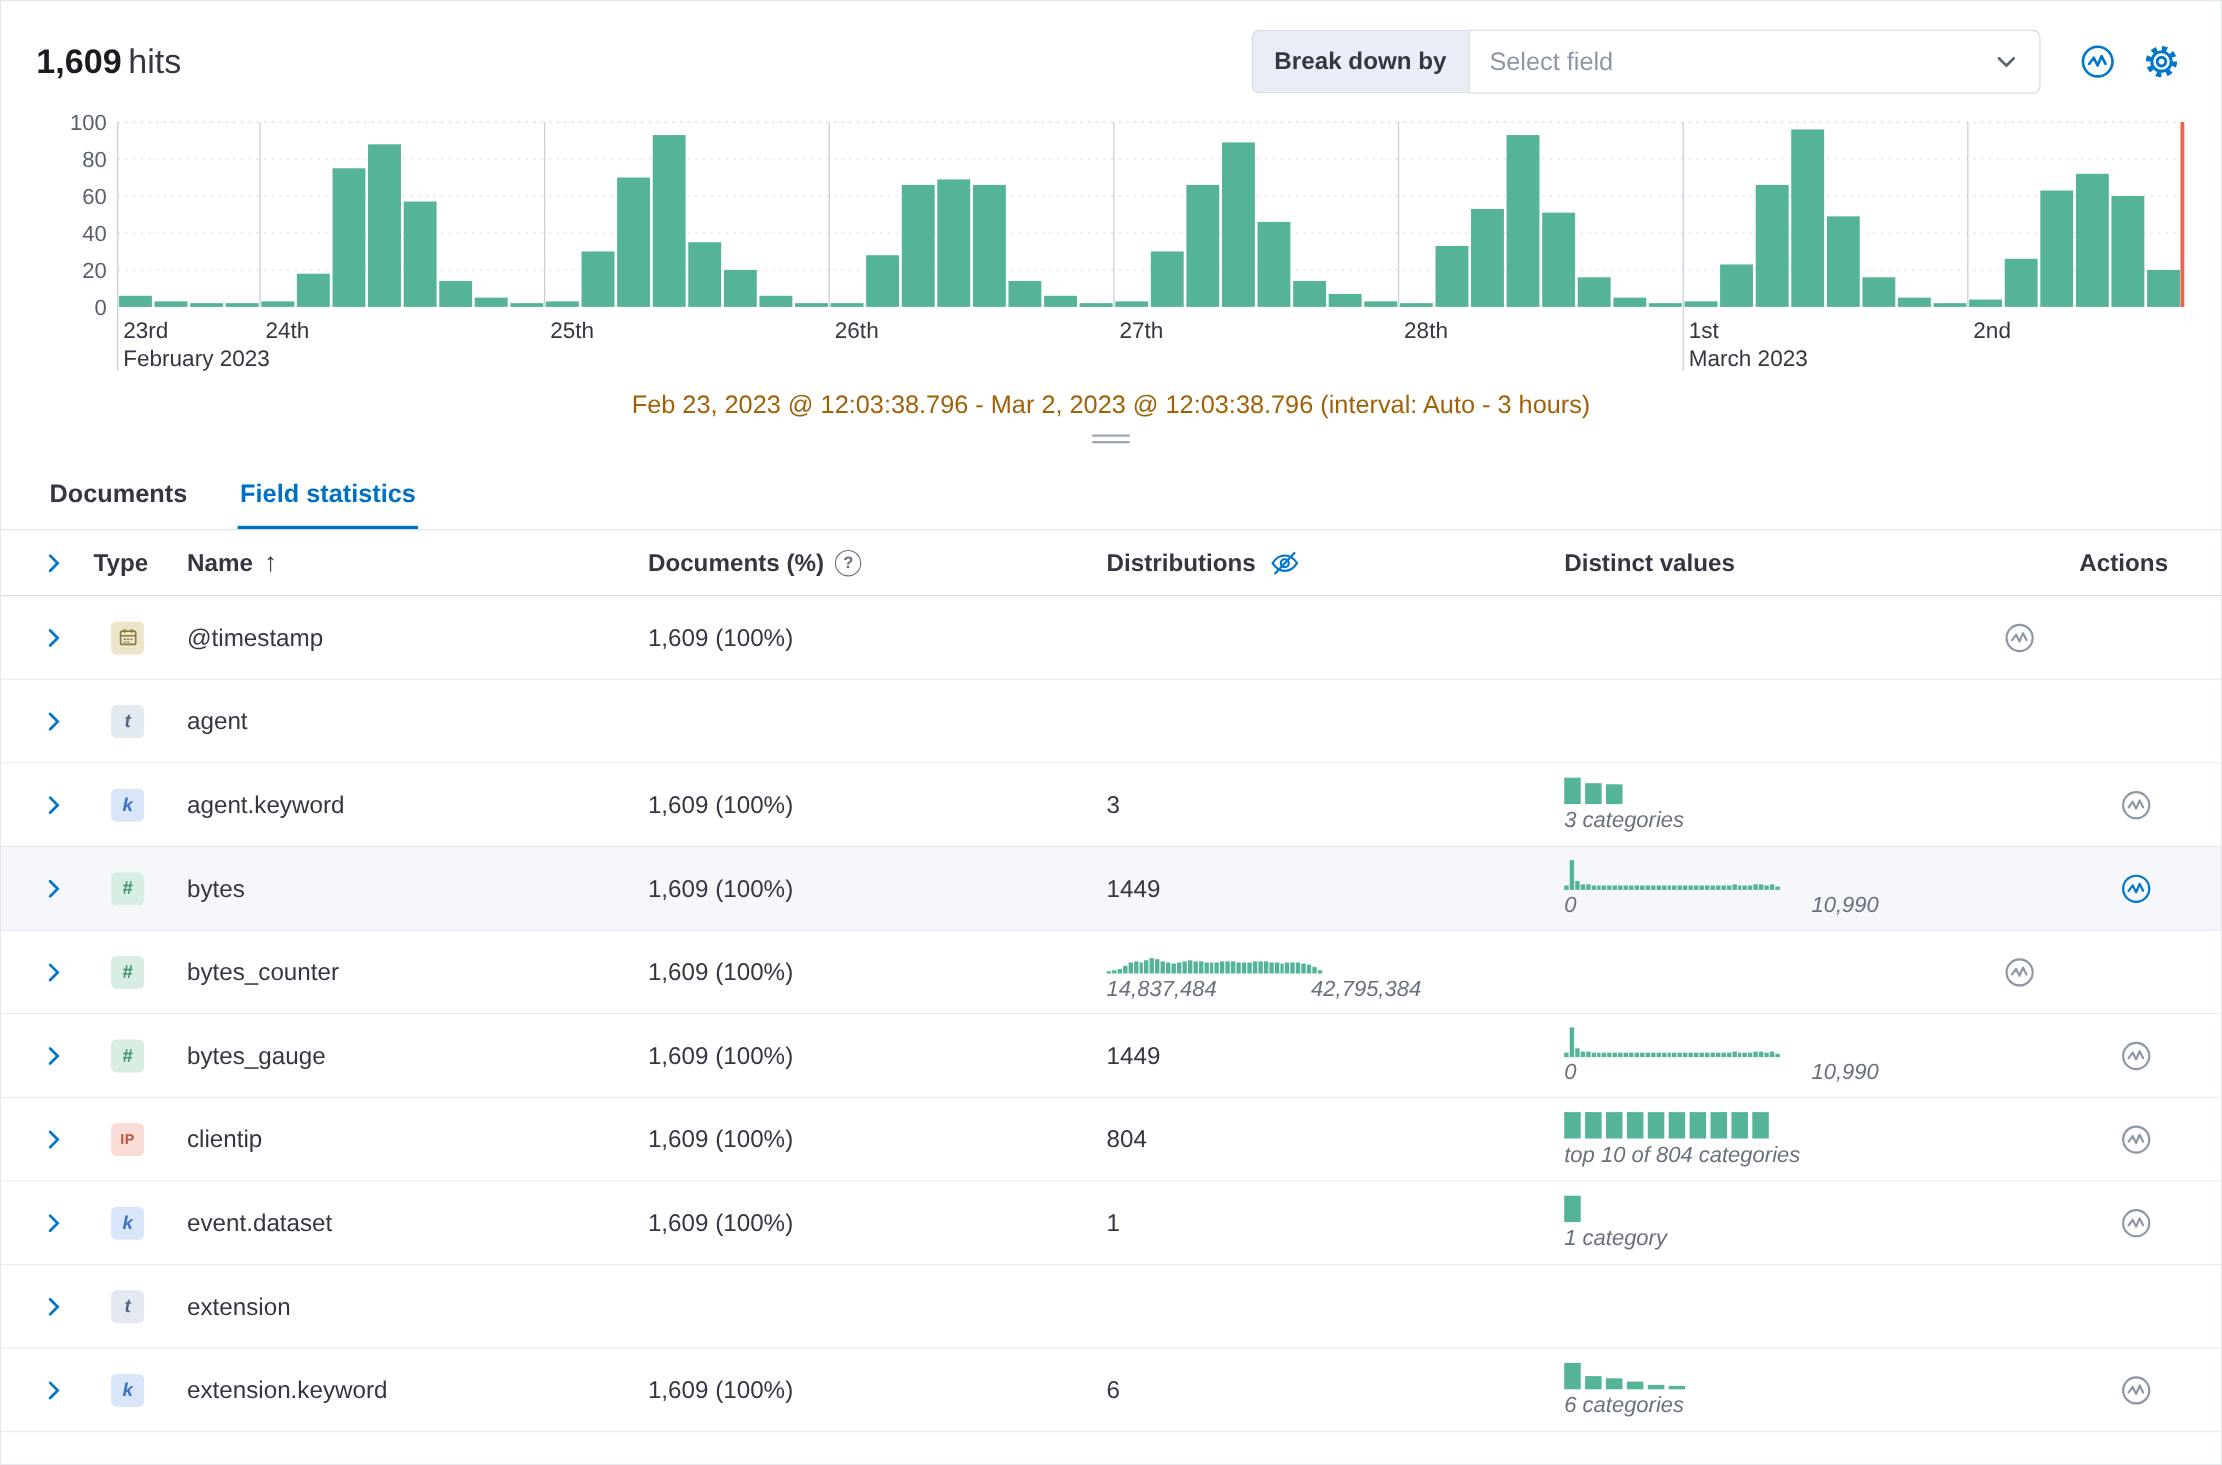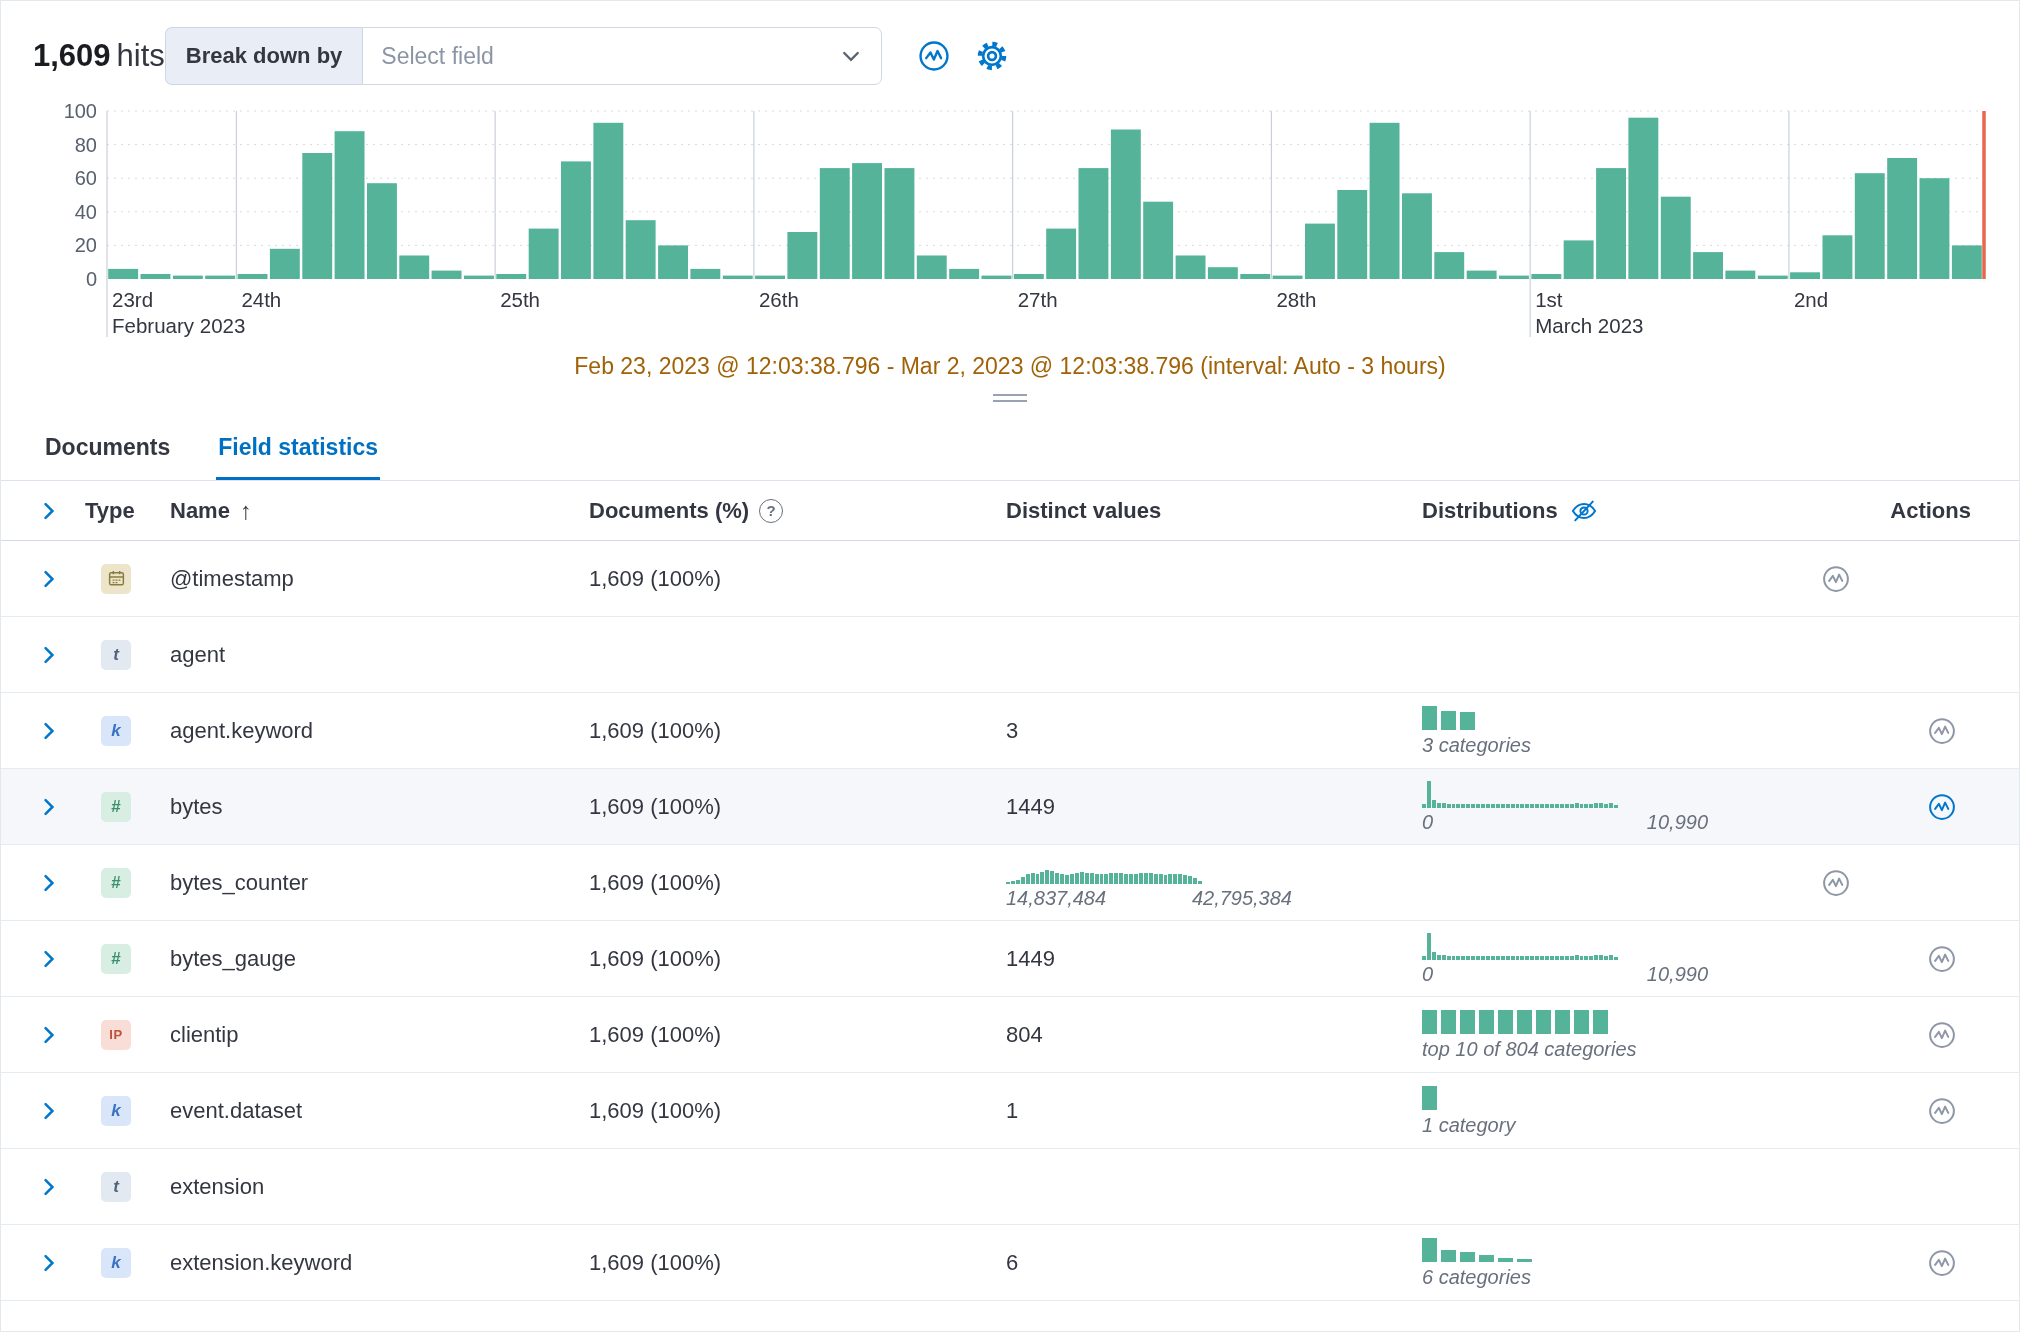--- a/index.html
+++ b/index.html
@@ -1,21 +1,21 @@
 <!DOCTYPE html>
 <html><head>
 <meta charset="utf-8">
 <style>
   * { box-sizing: border-box; margin: 0; padding: 0; }
   html, body { width: 2020px; height: 1332px; overflow: hidden; background: #fff; }
   body { font-family: "Liberation Sans", "DejaVu Sans", sans-serif; color: #343741; }
   .page { width: 2020px; height: 1332px; border: 1px solid #e3e8ef; background: #fff; position: relative; }
 
   
-  .topbar { display: flex; align-items: center; padding: 26px 32px 0 32px; }
+  .topbar { display: flex; justify-content: space-between; align-items: center; padding: 26px 32px 0 32px; }
   .hits { font-size: 31px; }
   .hits-num { font-weight: 700; color: #1a1c21; }
   .hits-label { font-weight: 400; margin-left: 6px; }
   .top-controls { display: flex; align-items: center; gap: 14px; }
   .breakdown { display: flex; align-items: stretch; height: 58px; margin-right: 16px; }
   .prepend { display: flex; align-items: center; padding: 0 20px; background: #e9eef6; border: 1px solid #cfd7e2; border-right: none; border-radius: 7px 0 0 7px; font-size: 22px; font-weight: 700; color: #343741; }
   .select { display: flex; align-items: center; justify-content: space-between; width: 520px; background: #fff; border: 1px solid #cfd7e2; border-radius: 0 7px 7px 0; padding: 0 18px; font-size: 23px; color: #8b95a5; cursor: pointer; font-family: inherit; }
   .iconbtn { background: none; border: none; width: 44px; height: 44px; display: flex; align-items: center; justify-content: center; cursor: pointer; color: #0077cc; }
 
   
@@ -211,29 +211,29 @@
     </div>
     <div class="c th">Type</div>
     <div class="c c-name th">
       <span>Name</span>
       <span class="sort">↑</span>
     </div>
     <div class="c c-docs th">
       <span>Documents (%)</span>
       <span class="help">?</span>
     </div>
-    <div class="c c-distinct th">Distinct values</div>
     <div class="c c-dist th">
       <span>Distributions</span>
       <svg class="eyeoff" width="28" height="28" viewBox="0 0 24 24">
         <path d="M2.5 12c5-8 14-8 19 0-5 8-14 8-19 0z" fill="none" stroke="#0077cc" stroke-width="1.7"></path>
         <circle cx="12" cy="12" r="3.1" fill="none" stroke="#0077cc" stroke-width="1.7"></circle>
         <line x1="4.5" y1="20" x2="19.5" y2="4" stroke="#0077cc" stroke-width="1.7" stroke-linecap="round"></line>
       </svg>
     </div>
+    <div class="c c-distinct th">Distinct values</div>
     <div class="c c-actions th">Actions</div>
   </div>
 
   <div class="tbody" id="tbody">
       <div class="trow">
         <div class="c c-chevron">
           <span class="chev">
             <svg width="22" height="22" viewBox="0 0 16 16">
               <path d="M5.5 3l5 5-5 5" fill="none" stroke="#0077cc" stroke-width="1.8" stroke-linecap="round"></path>
             </svg>

